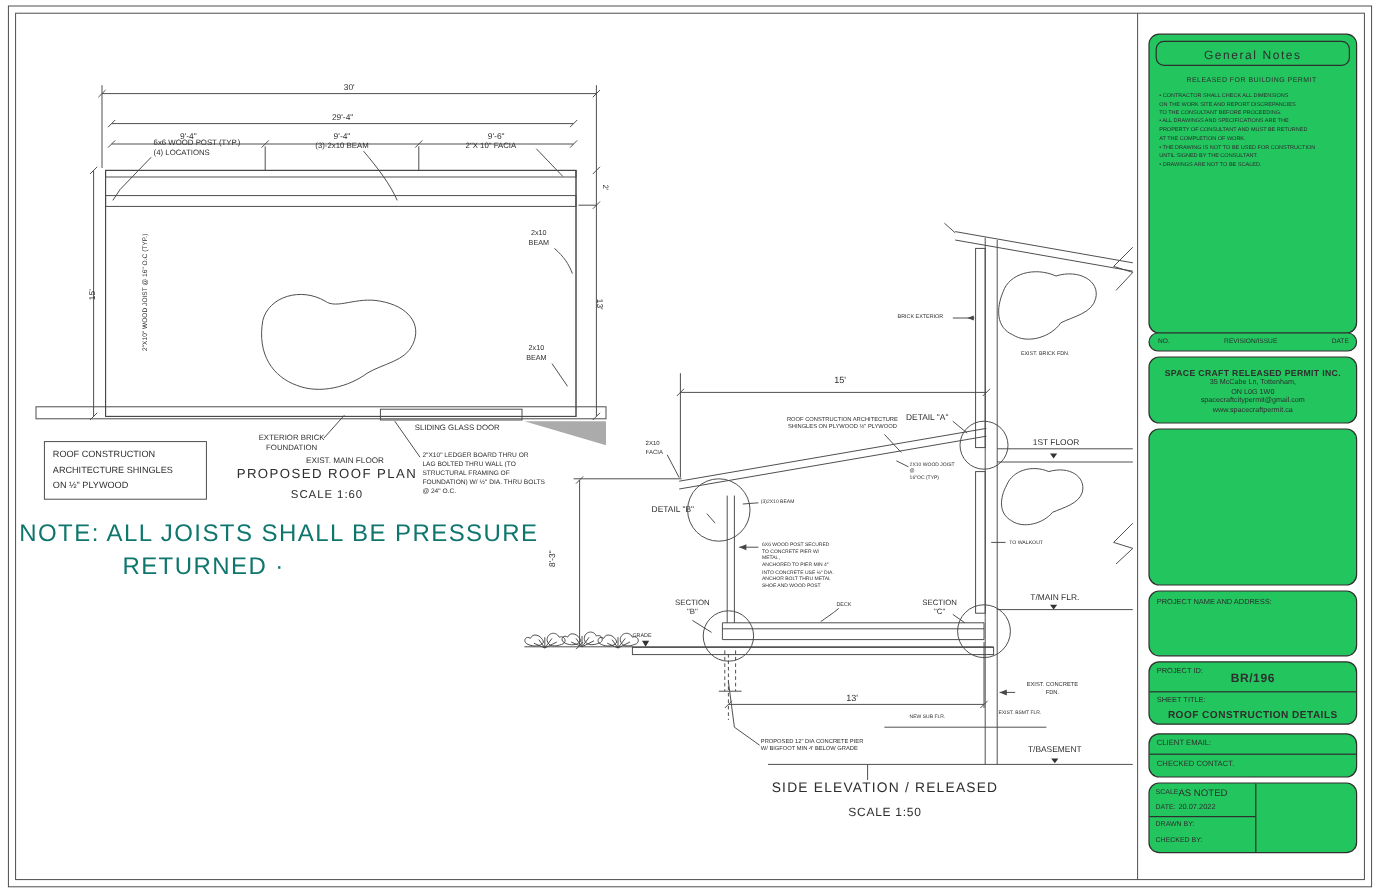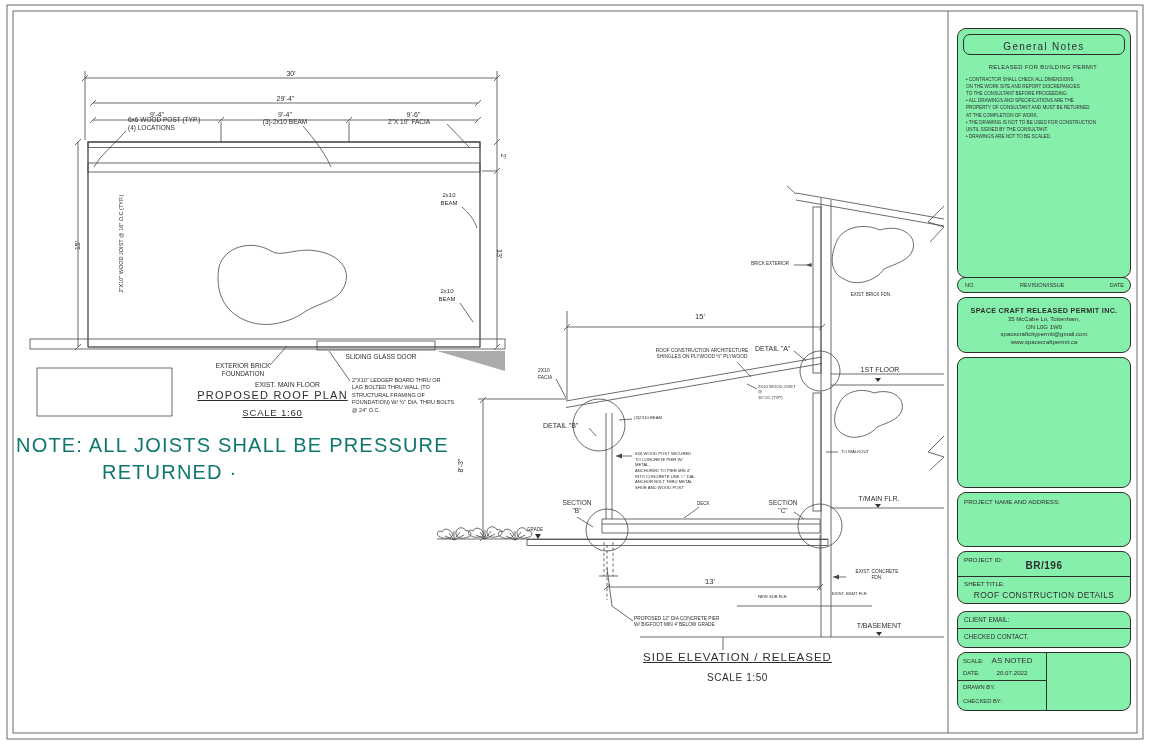--- a/index.html
+++ b/index.html
@@ -3,25 +3,25 @@
 <meta charset="utf-8">
 <style>
   *{margin:0;padding:0;box-sizing:border-box}
   html,body{width:1150px;height:744px;background:#fff;overflow:hidden;
     font-family:"Liberation Sans",sans-serif;color:#2e2e2e}
   #sheet{position:relative;width:1150px;height:744px;background:#fff}
   svg{position:absolute;left:0;top:0}
   svg line,svg path,svg rect,svg circle,svg polyline{stroke:#474747;stroke-width:.8;fill:none}
   svg .fillonly{stroke:none}
   .t{position:absolute;white-space:pre-line;line-height:1.3;color:#2e2e2e}
-  .c{text-align:center}.r{text-align:center}
-  .u{text-decoration:underline}
+  .c{text-align:center}.r{text-align:left}
+  .u{}
   .rot-ccw{transform:rotate(-90deg)}
   .rot-cw{transform:rotate(90deg)}
-  .box{position:absolute;border:1.2px solid #2f2f2f;border-radius:9px;background:#86efac}
+  .box{position:absolute;border:1.2px solid #2f2f2f;border-radius:9px;background:#22c55e}
   .tb-label{position:absolute;color:#2e2e2e}
   .bignote{position:absolute;font-size:20px;letter-spacing:1.2px;color:#0f766e;white-space:pre}
 </style>
 </head>
 <body>
 
 <div id="sheet">
 
 <svg width="1150" height="744" viewBox="0 0 1150 744">
   <defs>
@@ -183,20 +183,23 @@
 FOUNDATION</div>
 <div class="t c" style="left:320px;top:353px;width:122px;font-size:6.5px">SLIDING GLASS DOOR</div>
 <div class="t c" style="left:240px;top:381px;width:95px;font-size:6.8px">EXIST. MAIN FLOOR</div>
 <div class="t c u" style="left:180px;top:388px;width:185px;font-size:11px;letter-spacing:1.2px">PROPOSED ROOF PLAN</div>
 <div class="t c u" style="left:180px;top:407px;width:185px;font-size:9.5px;letter-spacing:.8px">SCALE 1:60</div>
 <div class="t" style="left:352px;top:377px;width:125px;font-size:5.5px;line-height:1.35">2"X10" LEDGER BOARD THRU OR
 LAG BOLTED THRU WALL (TO
 STRUCTURAL FRAMING OF
 FOUNDATION) W/ ½" DIA. THRU BOLTS
 @ 24" O.C.</div>
+<div class="t" style="left:44px;top:372px;width:125px;font-size:7.6px;line-height:1.72">ROOF CONSTRUCTION
+ARCHITECTURE SHINGLES
+ON ½" PLYWOOD</div>
 
 <div class="bignote" style="left:16px;top:434px">NOTE: ALL JOISTS SHALL BE PRESSURE</div>
 <div class="bignote" style="left:102px;top:461px">RETURNED ·</div>
 
 <div class="t c" style="left:600px;top:312px;width:200px;font-size:7.5px">15'</div>
 <div class="t" style="left:538px;top:367px;width:26px;font-size:5px">2X10
 FACIA</div>
 <div class="t c" style="left:648px;top:348px;width:108px;font-size:4.8px">ROOF CONSTRUCTION ARCHITECTURE
 SHINGLES ON PLYWOOD ½" PLYWOOD</div>
 <div class="t" style="left:755px;top:344px;width:48px;font-size:7px">DETAIL "A"</div>
@@ -269,21 +272,21 @@
   <div class="t" style="left:6px;top:5px;font-size:6.2px">PROJECT NAME AND ADDRESS:</div>
 </div>
 
 <div class="box" style="left:957px;top:551px;width:174px;height:53px">
   <div style="position:absolute;left:0;top:0;width:100%;height:25px;border-bottom:1px solid #2f2f2f">
     <div class="t" style="left:6px;top:4px;font-size:6.2px">PROJECT ID:</div>
     <div class="t c" style="left:0;top:7px;width:100%;font-size:10px;font-weight:bold;letter-spacing:.5px">BR/196</div>
   </div>
   <div style="position:absolute;left:0;top:25px;width:100%;height:28px">
     <div class="t" style="left:6px;top:3px;font-size:6.2px">SHEET TITLE:</div>
-    <div class="t c" style="left:0;top:13px;width:100%;font-size:8.4px;font-weight:normal;letter-spacing:.4px">ROOF CONSTRUCTION DETAILS</div>
+    <div class="t c" style="left:0;top:13px;width:100%;font-size:8.4px;font-weight:bold;letter-spacing:.4px">ROOF CONSTRUCTION DETAILS</div>
   </div>
 </div>
 
 <div class="box" style="left:957px;top:611px;width:174px;height:37px">
   <div style="position:absolute;left:0;top:0;width:100%;height:17px;border-bottom:1px solid #2f2f2f">
     <div class="t" style="left:6px;top:4px;font-size:6.4px">CLIENT EMAIL:</div>
   </div>
   <div style="position:absolute;left:0;top:17px;width:100%;height:20px">
     <div class="t" style="left:6px;top:4px;font-size:6.4px">CHECKED CONTACT.</div>
   </div>

